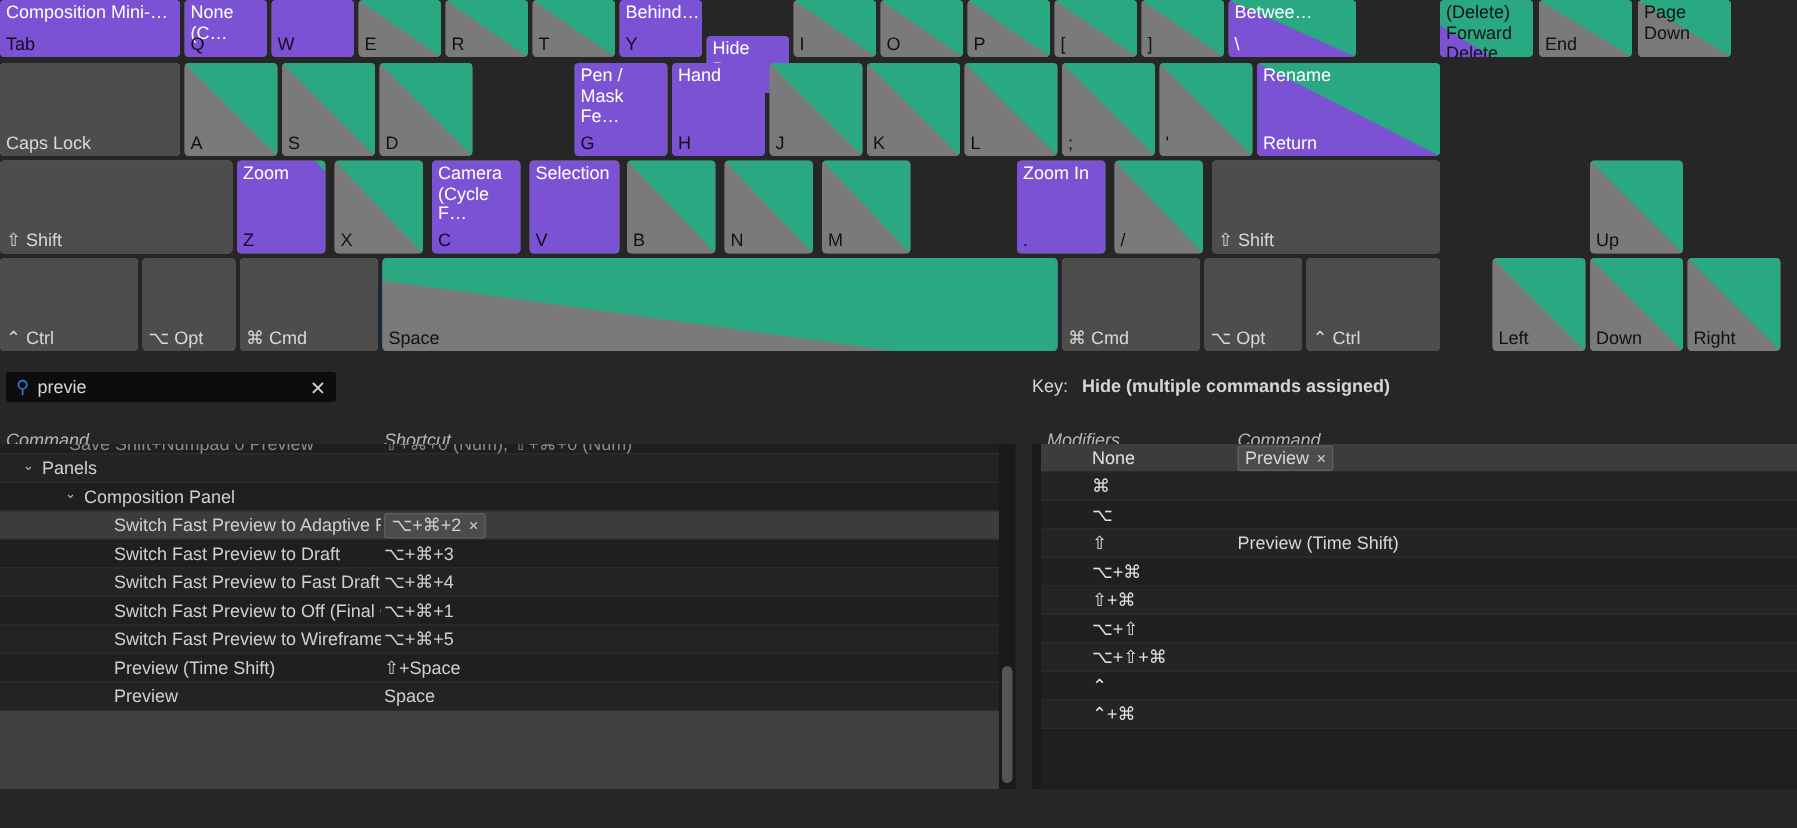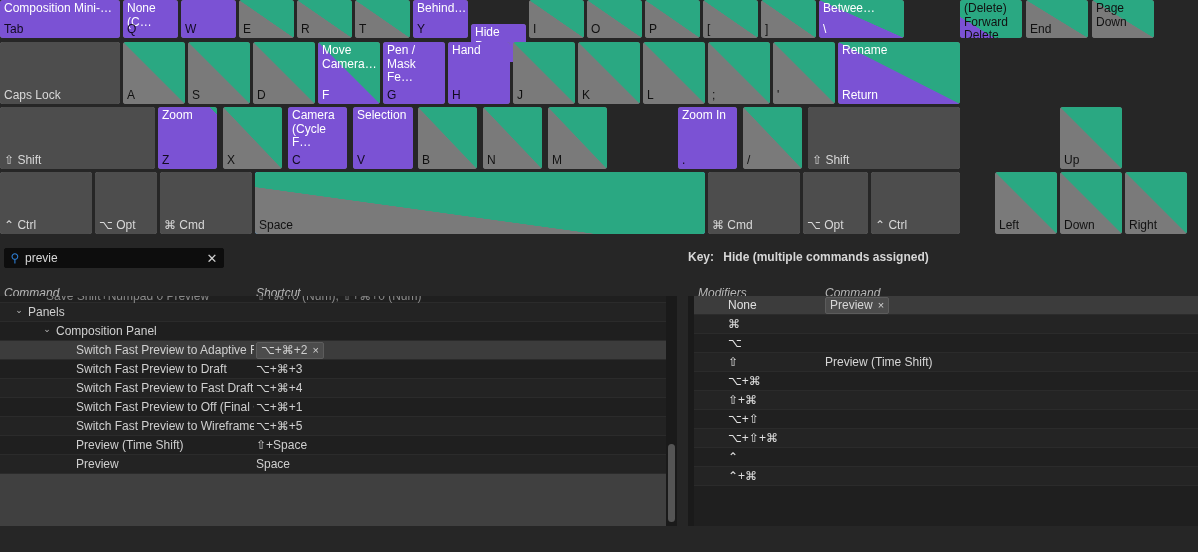--- a/index.html
+++ b/index.html
@@ -67,21 +67,21 @@
   .row .sc.chip {
     background:#4c4c4c; border:1px solid #5c5c5c; border-radius:2px;
     padding:0 4px; top:1px; height:17px; line-height:15px;
   }
   .row .sc .xk { color:#d0d0d0; margin-left:5px; font-size:11px; }
   .tw { position:absolute; left:0; top:2px; width:22px; text-align:center;
         font-size:9px; color:#b9b9b9; }
 
   
   #keyline { position:absolute; left:688px; top:10px; font-size:12px; color:#d6d6d6; }
-  #keyline b { font-weight:bold; }
+  #keyline b { font-weight:normal; }
   #rightpane {
     position:absolute; left:694px; top:56px; width:504px; height:230px;
     background:#1f1f1f; overflow:hidden;
   }
   .mrow { position:relative; height:19px; border-bottom:1px solid #2b2b2b; background:#202020; }
   .mrow.alt { background:#242424; }
   .mrow.sel { background:#3c3c3c; }
   .mrow .mod { position:absolute; left:34px; top:2px; font-size:12px; color:#e0e0e0; white-space:nowrap; }
   .mrow .mcmd { position:absolute; left:131px; top:2px; font-size:12px; color:#d6d6d6; white-space:nowrap; }
   .mrow .mcmd.chip {
@@ -185,26 +185,20 @@
         <div class="lbl-bot">A</div>
       </div>
       <div class="key" style="left: 188px; top: 42px; width: 62px; height: 62px;">
         <div class="fill" style="background: linear-gradient(to left bottom, rgb(42, 168, 130) 49.6%, rgb(122, 122, 122) 50.4%);"></div>
         <div class="lbl-bot">S</div>
       </div>
       <div class="key" style="left: 253px; top: 42px; width: 62px; height: 62px;">
         <div class="fill" style="background: linear-gradient(to left bottom, rgb(42, 168, 130) 49.6%, rgb(122, 122, 122) 50.4%);"></div>
         <div class="lbl-bot">D</div>
       </div>
-      <div class="key lightlbl" style="left: 318px; top: 42px; width: 62px; height: 62px;">
-        <div class="fill" style="background: linear-gradient(to left bottom, rgb(42, 168, 130) 49.6%, rgb(123, 82, 212) 50.4%);"></div>
-        <div class="lbl-top">Move
-Camera…</div>
-        <div class="lbl-bot">F</div>
-      </div>
       <div class="key lightlbl" style="left: 383px; top: 42px; width: 62px; height: 62px;">
         <div class="fill" style="background: rgb(123, 82, 212);"></div>
         <div class="lbl-top">Pen /
 Mask Fe…</div>
         <div class="lbl-bot" style="color: rgb(18, 10, 34);">G</div>
       </div>
       <div class="key lightlbl" style="left: 448px; top: 42px; width: 62px; height: 62px;">
         <div class="fill" style="background: rgb(123, 82, 212);"></div>
         <div class="lbl-top">Hand</div>
         <div class="lbl-bot" style="color: rgb(18, 10, 34);">H</div>

